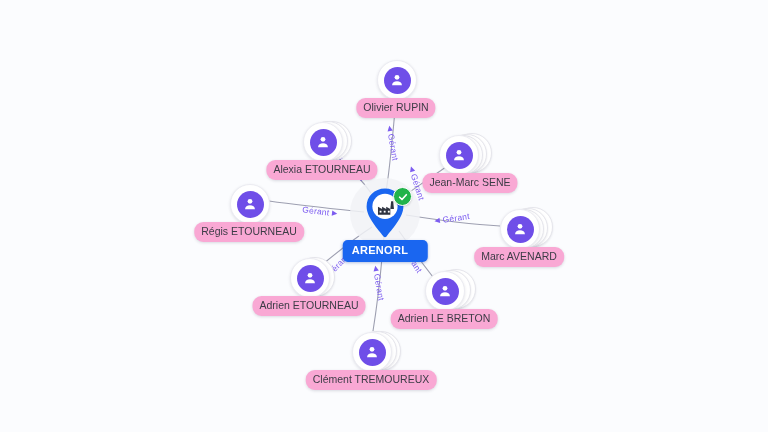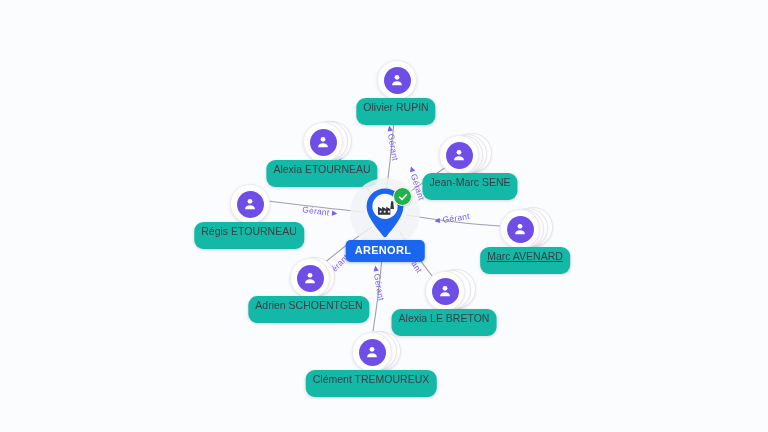--- a/index.html
+++ b/index.html
@@ -75,25 +75,25 @@
     align-items: center;
     justify-content: center;
   }
   .avatar svg { display: block; }
   .node-label {
     position: absolute;
     left: 0;
     top: 19px;
     transform: translateX(-50%);
     white-space: nowrap;
-    background: #14b8a6;
+    background: #f9a8d4;
     color: #3c3c46;
     font-size: 10.5px;
     line-height: 1;
-    padding: 4px 7px 12px 7px;
+    padding: 4px 7px 5px 7px;
     border-radius: 9px;
     box-shadow: 0 1px 3px rgba(40, 40, 70, 0.16);
   }
   
   .company-node {
     position: absolute;
     transform: translate(-50%, -50%);
     width: 0;
     height: 0;
   }
@@ -144,21 +144,21 @@
     left: 0;
     top: 27px;
     transform: translateX(-50%);
     white-space: nowrap;
     background: #1a66f0;
     color: #ffffff;
     font-size: 11px;
     font-weight: 600;
     letter-spacing: 0.3px;
     line-height: 1;
-    padding: 5px 13px 6px 9px;
+    padding: 5px 19px 6px 9px;
     border-radius: 5px;
     box-shadow: 0 1px 3px rgba(20, 60, 160, 0.30);
   }
   
   .edge-label {
     position: absolute;
     transform-origin: 50% 50%;
     white-space: nowrap;
     color: #7c5cf0;
     font-size: 8.5px;
@@ -307,52 +307,52 @@
       <div class="stack-card" style="transform: translate(4px, 0px);"></div>
     </div>
     <div class="node-disc">
       <div class="avatar">
         <svg width="16" height="16" viewBox="0 0 24 24" fill="#ffffff" aria-hidden="true">
           <circle cx="12" cy="8" r="3.6"></circle>
           <path d="M4.6 20c0-4.1 3.3-6.2 7.4-6.2s7.4 2.1 7.4 6.2z"></path>
         </svg>
       </div>
     </div>
-    <div class="node-label" style="left:6px;text-decoration:underline;">Marc AVENARD</div>
+    <div class="node-label" style="left:0;">Marc AVENARD</div>
   </div>
 
   <div class="node" style="left:309px; top:277px;">
     <div class="node-stack">
       <div class="stack-card" style="transform: translate(5px, -1px);"></div>
     </div>
     <div class="node-disc">
       <div class="avatar">
         <svg width="16" height="16" viewBox="0 0 24 24" fill="#ffffff" aria-hidden="true">
           <circle cx="12" cy="8" r="3.6"></circle>
           <path d="M4.6 20c0-4.1 3.3-6.2 7.4-6.2s7.4 2.1 7.4 6.2z"></path>
         </svg>
       </div>
     </div>
-    <div class="node-label">Adrien SCHOENTGEN</div>
+    <div class="node-label">Adrien ETOURNEAU</div>
   </div>
 
   <div class="node" style="left:444px; top:290px;">
     <div class="node-stack">
       <div class="stack-card" style="transform: translate(11px, -2px);"></div>
       <div class="stack-card" style="transform: translate(6px, -1px);"></div>
     </div>
     <div class="node-disc">
       <div class="avatar">
         <svg width="16" height="16" viewBox="0 0 24 24" fill="#ffffff" aria-hidden="true">
           <circle cx="12" cy="8" r="3.6"></circle>
           <path d="M4.6 20c0-4.1 3.3-6.2 7.4-6.2s7.4 2.1 7.4 6.2z"></path>
         </svg>
       </div>
     </div>
-    <div class="node-label">Alexia LE BRETON</div>
+    <div class="node-label">Adrien LE BRETON</div>
   </div>
 
   <div class="node" style="left:371px; top:351px;">
     <div class="node-stack">
       <div class="stack-card" style="transform: translate(9px, -1px);"></div>
       <div class="stack-card" style="transform: translate(5px, -1px);"></div>
     </div>
     <div class="node-disc">
       <div class="avatar">
         <svg width="16" height="16" viewBox="0 0 24 24" fill="#ffffff" aria-hidden="true">

